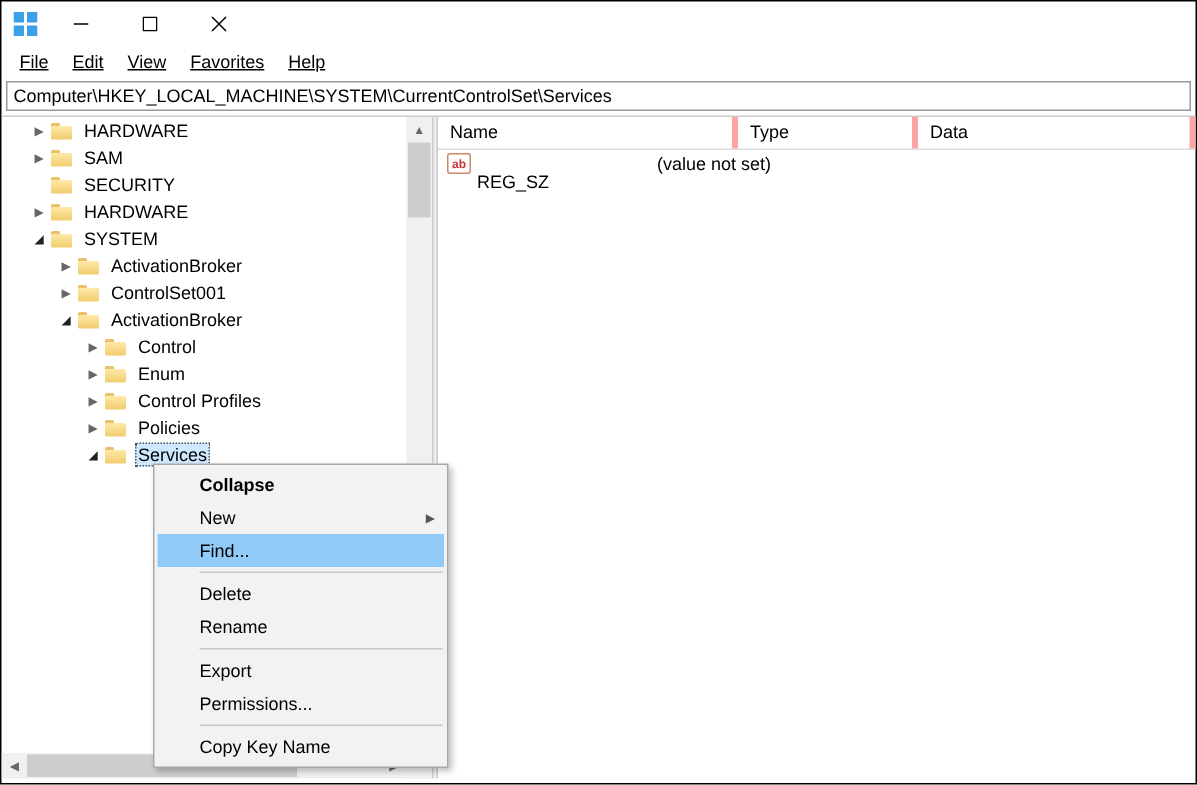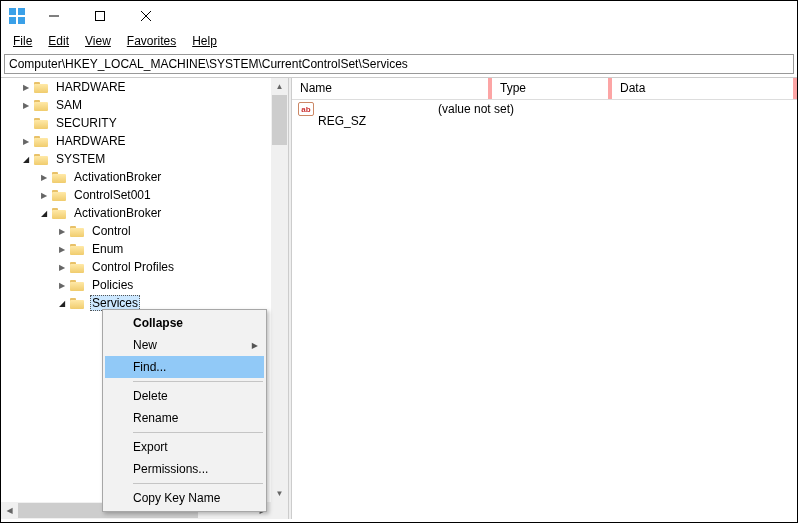--- a/index.html
+++ b/index.html
@@ -36,21 +36,21 @@
 .vscroll .thumb { position: absolute; left: 1px; right: 1px; top: 17px; height: 50px; background: #cdcdcd; }
 .vscroll .arr { position: absolute; left: 0; right: 0; height: 17px; display: flex; align-items: center; justify-content: center; font-size: 8px; color: #666; background: #f0f0f0; }
 .vscroll .arr.up { top: 0; }
 .vscroll .arr.down { bottom: 0; }
 .hscroll { position: absolute; left: 0; right: 0; bottom: 0; height: 17px; background: #f0f0f0; }
 .hscroll .arr { position: absolute; top: 0; bottom: 0; width: 17px; display: flex; align-items: center; justify-content: center; font-size: 8px; color: #666; }
 .hscroll .arr.left { left: 0; }
 .hscroll .arr.right { right: 17px; }
 .hscroll .thumb { position: absolute; top: 1px; bottom: 1px; left: 17px; width: 180px; background: #cdcdcd; }
 .corner { position: absolute; right: 0; bottom: 0; width: 17px; height: 17px; background: #f0f0f0; }
-.ctxmenu { position: absolute; left: 101px; top: 308px; width: 165px; background: #f2f2f2; border: 1px solid #a7a7a7; box-shadow: 2px 2px 4px rgba(0,0,0,0.25); padding: 2px; z-index: 10; }
+.ctxmenu { position: absolute; left: 101px; top: 308px; width: 197px; background: #f2f2f2; border: 1px solid #a7a7a7; box-shadow: 2px 2px 4px rgba(0,0,0,0.25); padding: 2px; z-index: 10; }
 .ctxitem { height: 22px; display: flex; align-items: center; padding-left: 28px; position: relative; }
 .ctxitem.b { font-weight: bold; }
 .ctxitem.hover { background: #91c9f7; }
 .ctxitem .sub { position: absolute; right: 6px; font-size: 8px; color: #555; }
 .ctxsep { height: 1px; background: #c5c5c5; margin: 3px 1px 3px 28px; }
 </style>
 </head>
 <body>
 
 <div class="titlebar">

